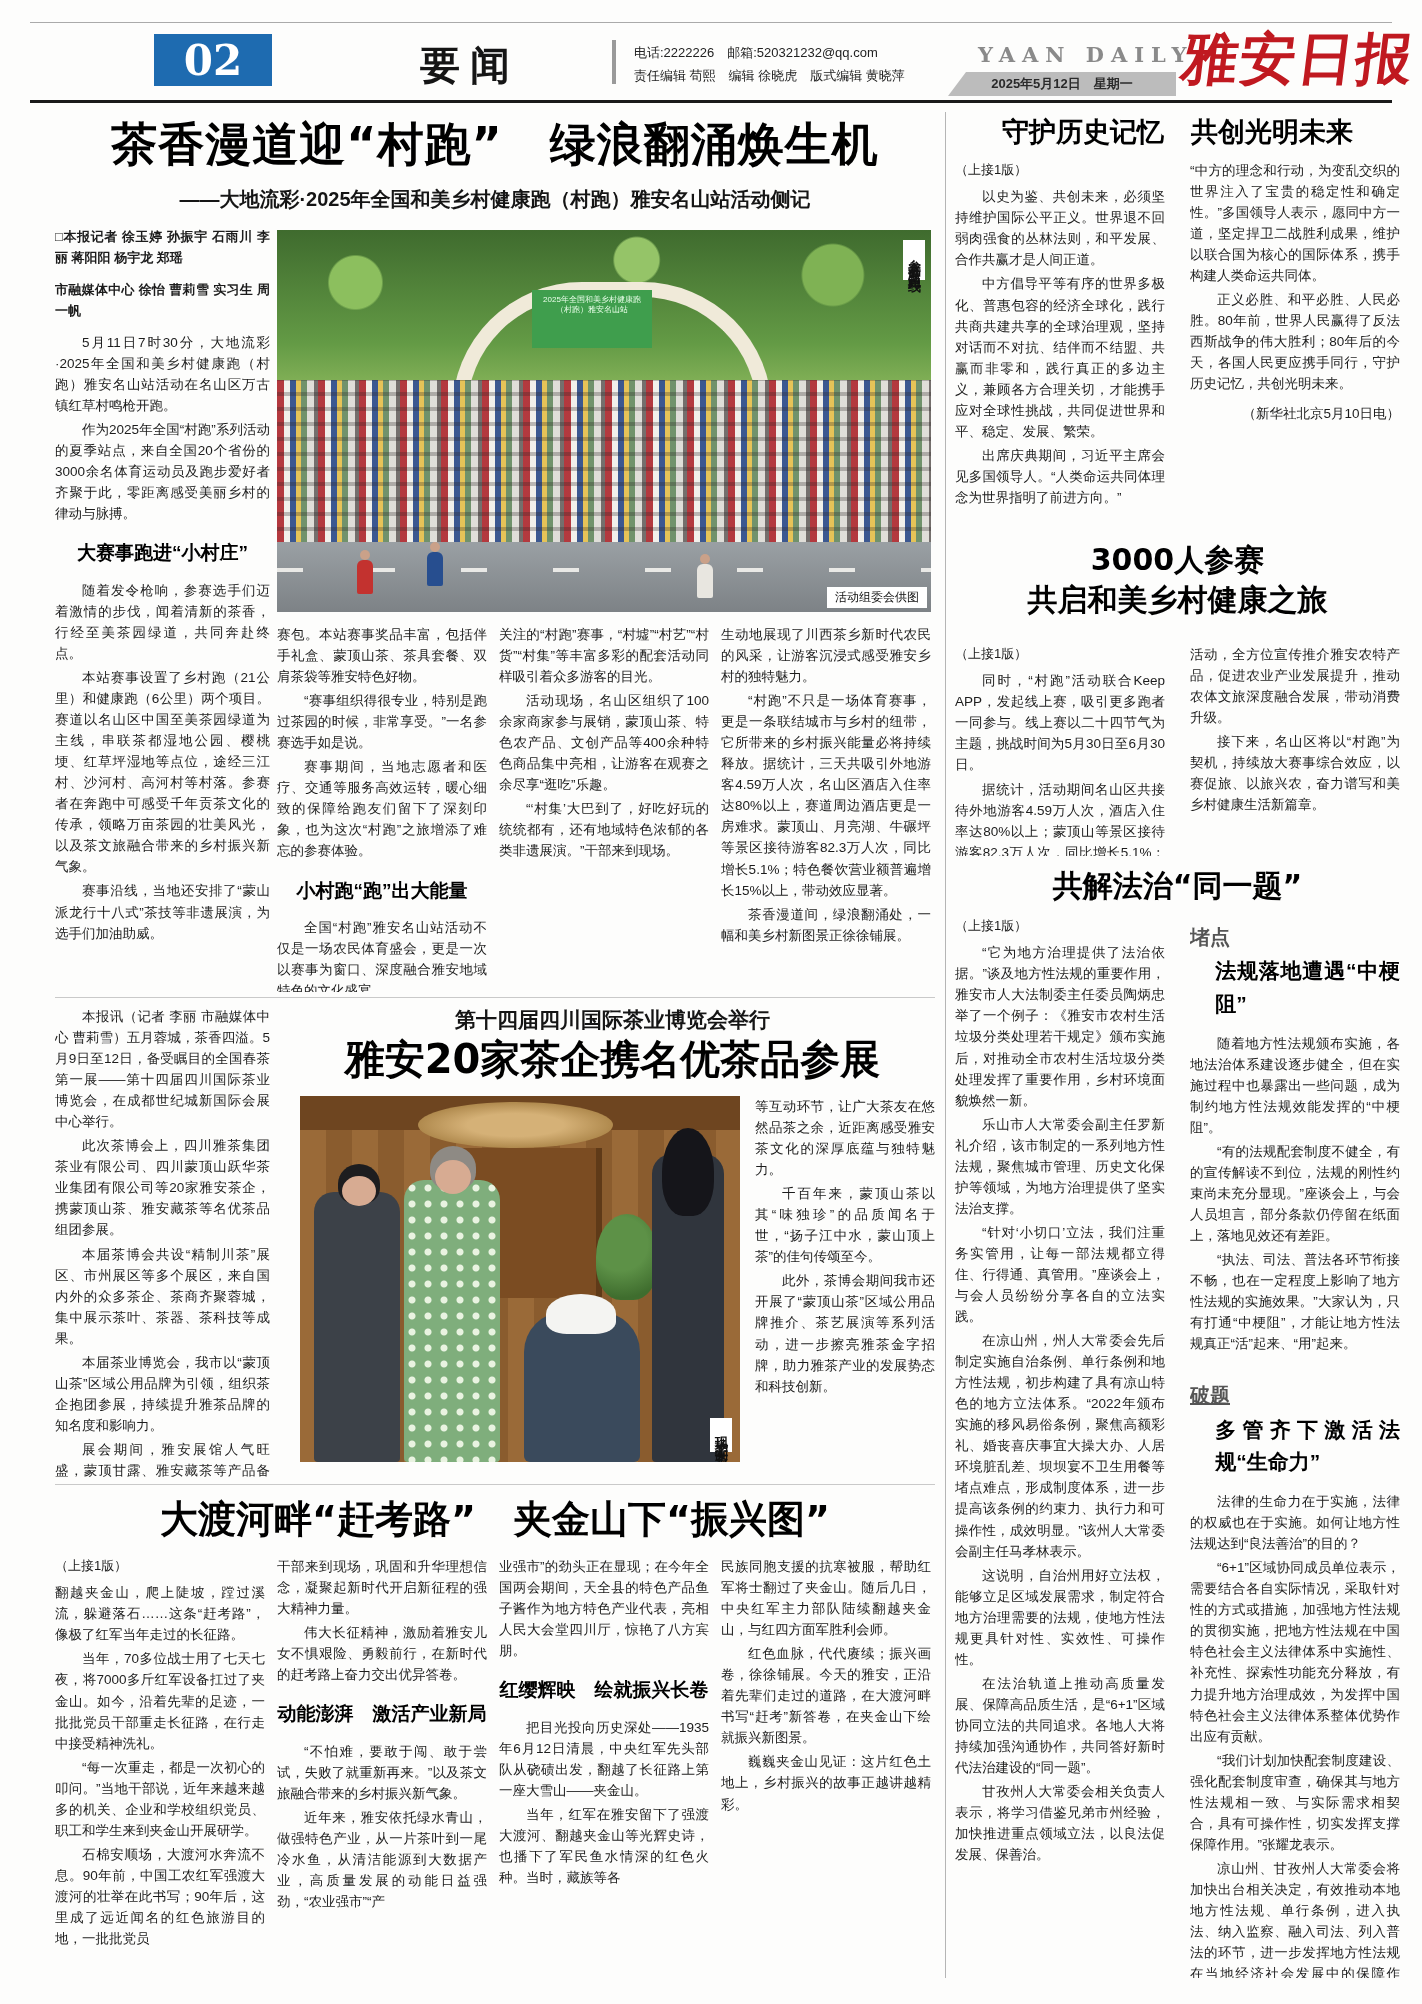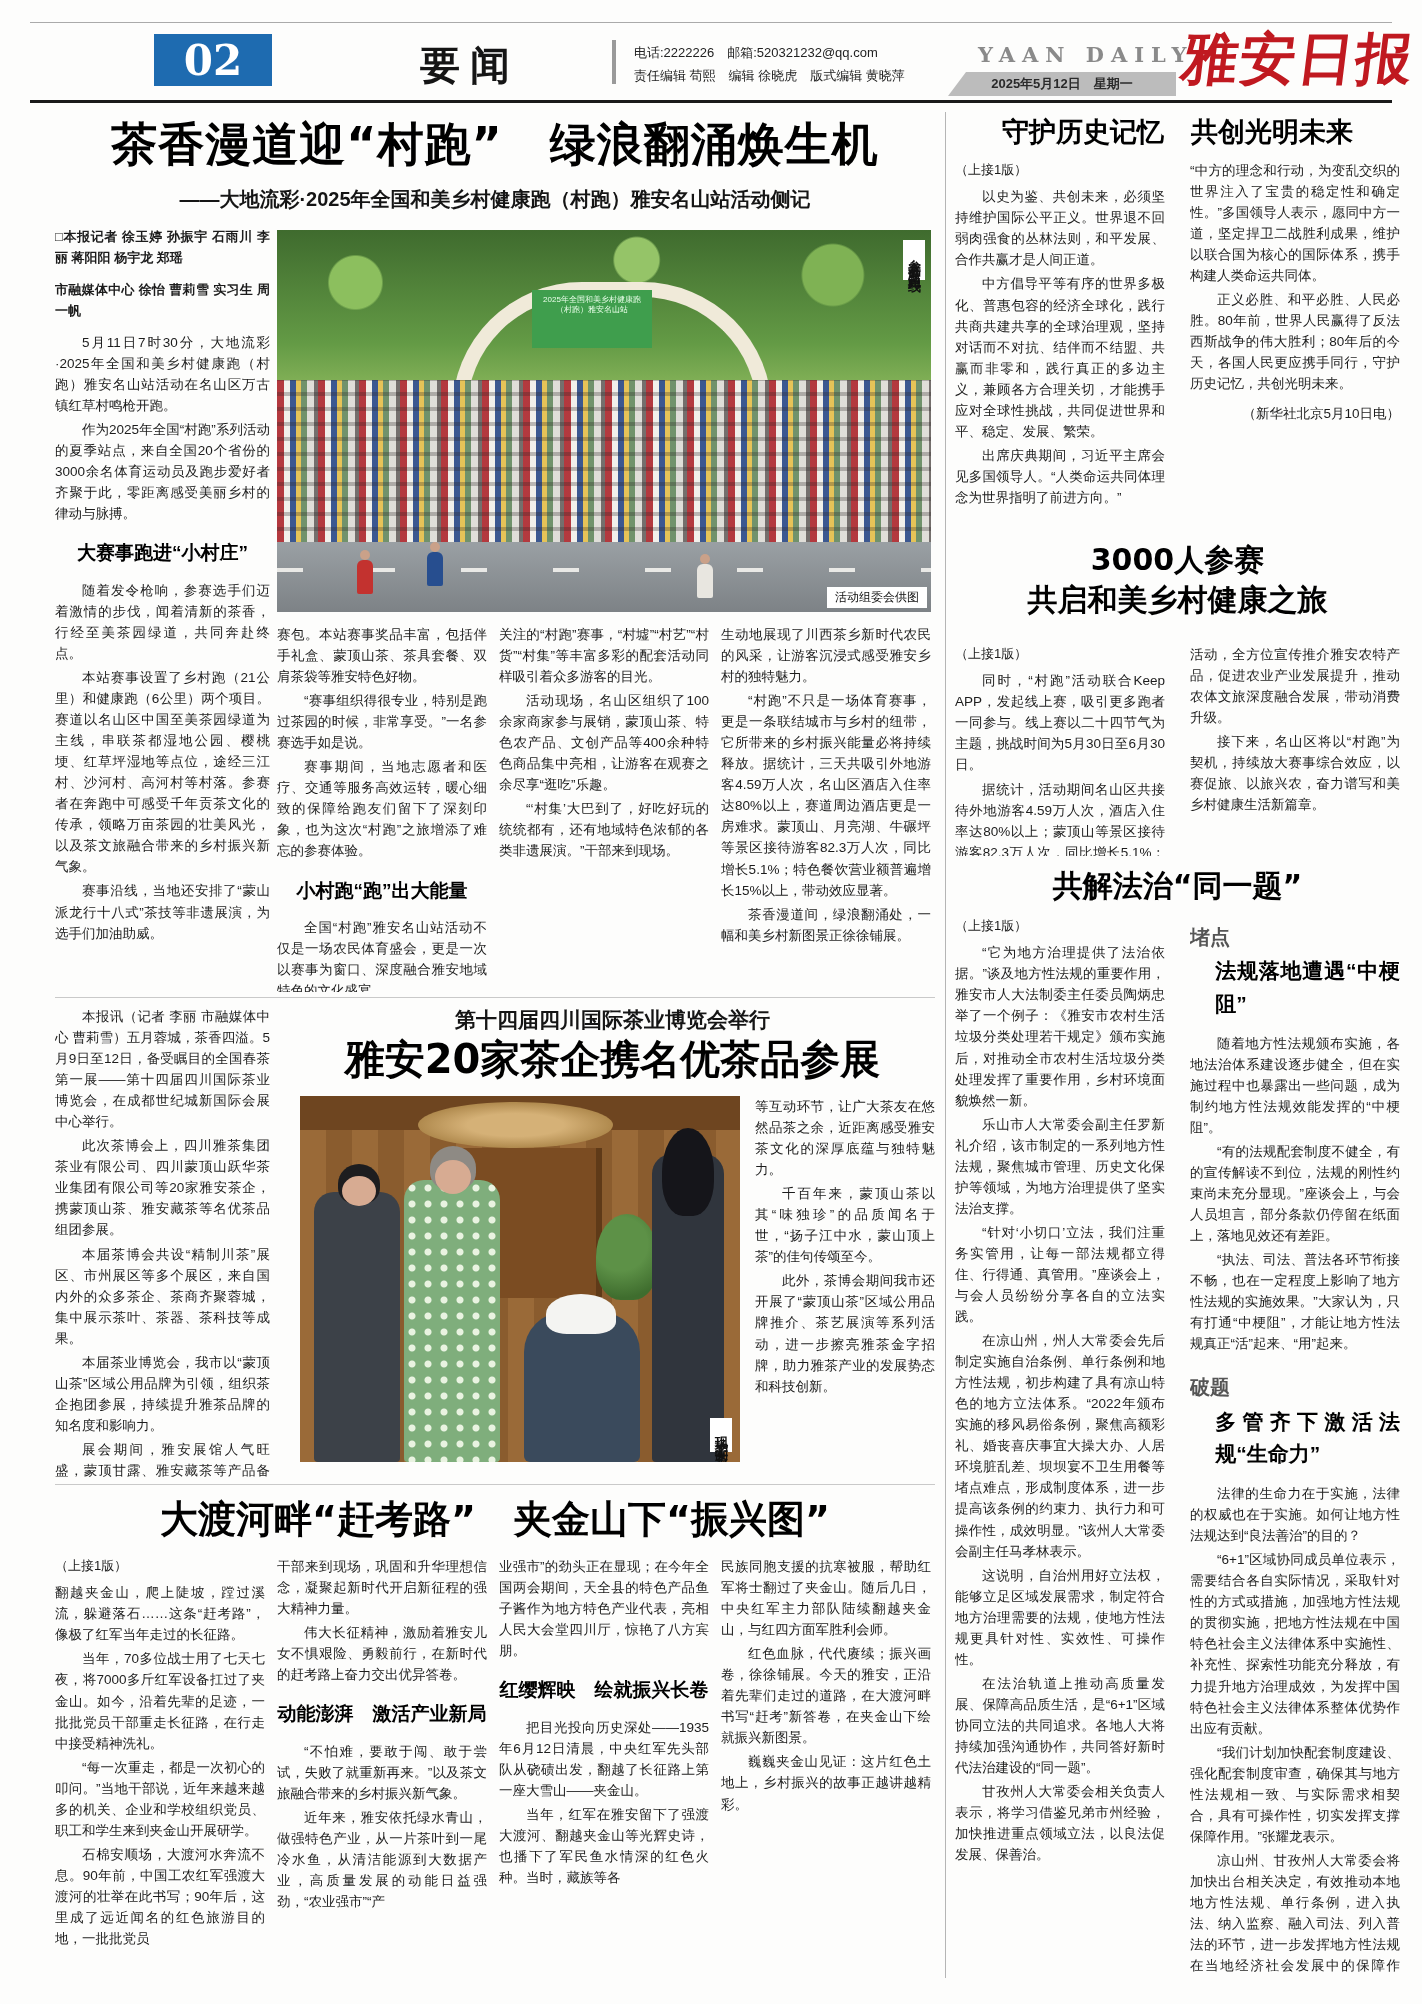--- a/index.html
+++ b/index.html
@@ -296,21 +296,21 @@
     </div>
 </div>
 <div class="col" style="left:1190px;top:916px;width:210px;height:1062px;">
   <div class="law-label">堵点</div>
   <div class="law-subhead">法规落地遭遇“中梗阻”</div>
   <div>
       <p class="para">随着地方性法规颁布实施，各地法治体系建设逐步健全，但在实施过程中也暴露出一些问题，成为制约地方性法规效能发挥的“中梗阻”。</p>
       <p class="para">“有的法规配套制度不健全，有的宣传解读不到位，法规的刚性约束尚未充分显现。”座谈会上，与会人员坦言，部分条款仍停留在纸面上，落地见效还有差距。</p>
       <p class="para">“执法、司法、普法各环节衔接不畅，也在一定程度上影响了地方性法规的实施效果。”大家认为，只有打通“中梗阻”，才能让地方性法规真正“活”起来、“用”起来。</p>
     </div>
-  <div class="law-label" style="margin-top:18px;">破题</div>
+  <div class="law-label" style="margin-top:26px;text-decoration:underline;">破题</div>
   <div class="law-subhead">多管齐下激活法规“生命力”</div>
   <div>
       <p class="para">法律的生命力在于实施，法律的权威也在于实施。如何让地方性法规达到“良法善治”的目的？</p>
       <p class="para">“6+1”区域协同成员单位表示，需要结合各自实际情况，采取针对性的方式或措施，加强地方性法规的贯彻实施，把地方性法规在中国特色社会主义法律体系中实施性、补充性、探索性功能充分释放，有力提升地方治理成效，为发挥中国特色社会主义法律体系整体优势作出应有贡献。</p>
       <p class="para">“我们计划加快配套制度建设、强化配套制度审查，确保其与地方性法规相一致、与实际需求相契合，具有可操作性，切实发挥支撑保障作用。”张耀龙表示。</p>
       <p class="para">凉山州、甘孜州人大常委会将加快出台相关决定，有效推动本地地方性法规、单行条例，进入执法、纳入监察、融入司法、列入普法的环节，进一步发挥地方性法规在当地经济社会发展中的保障作用。</p>
     </div>
 </div>
 
 </body></html>

